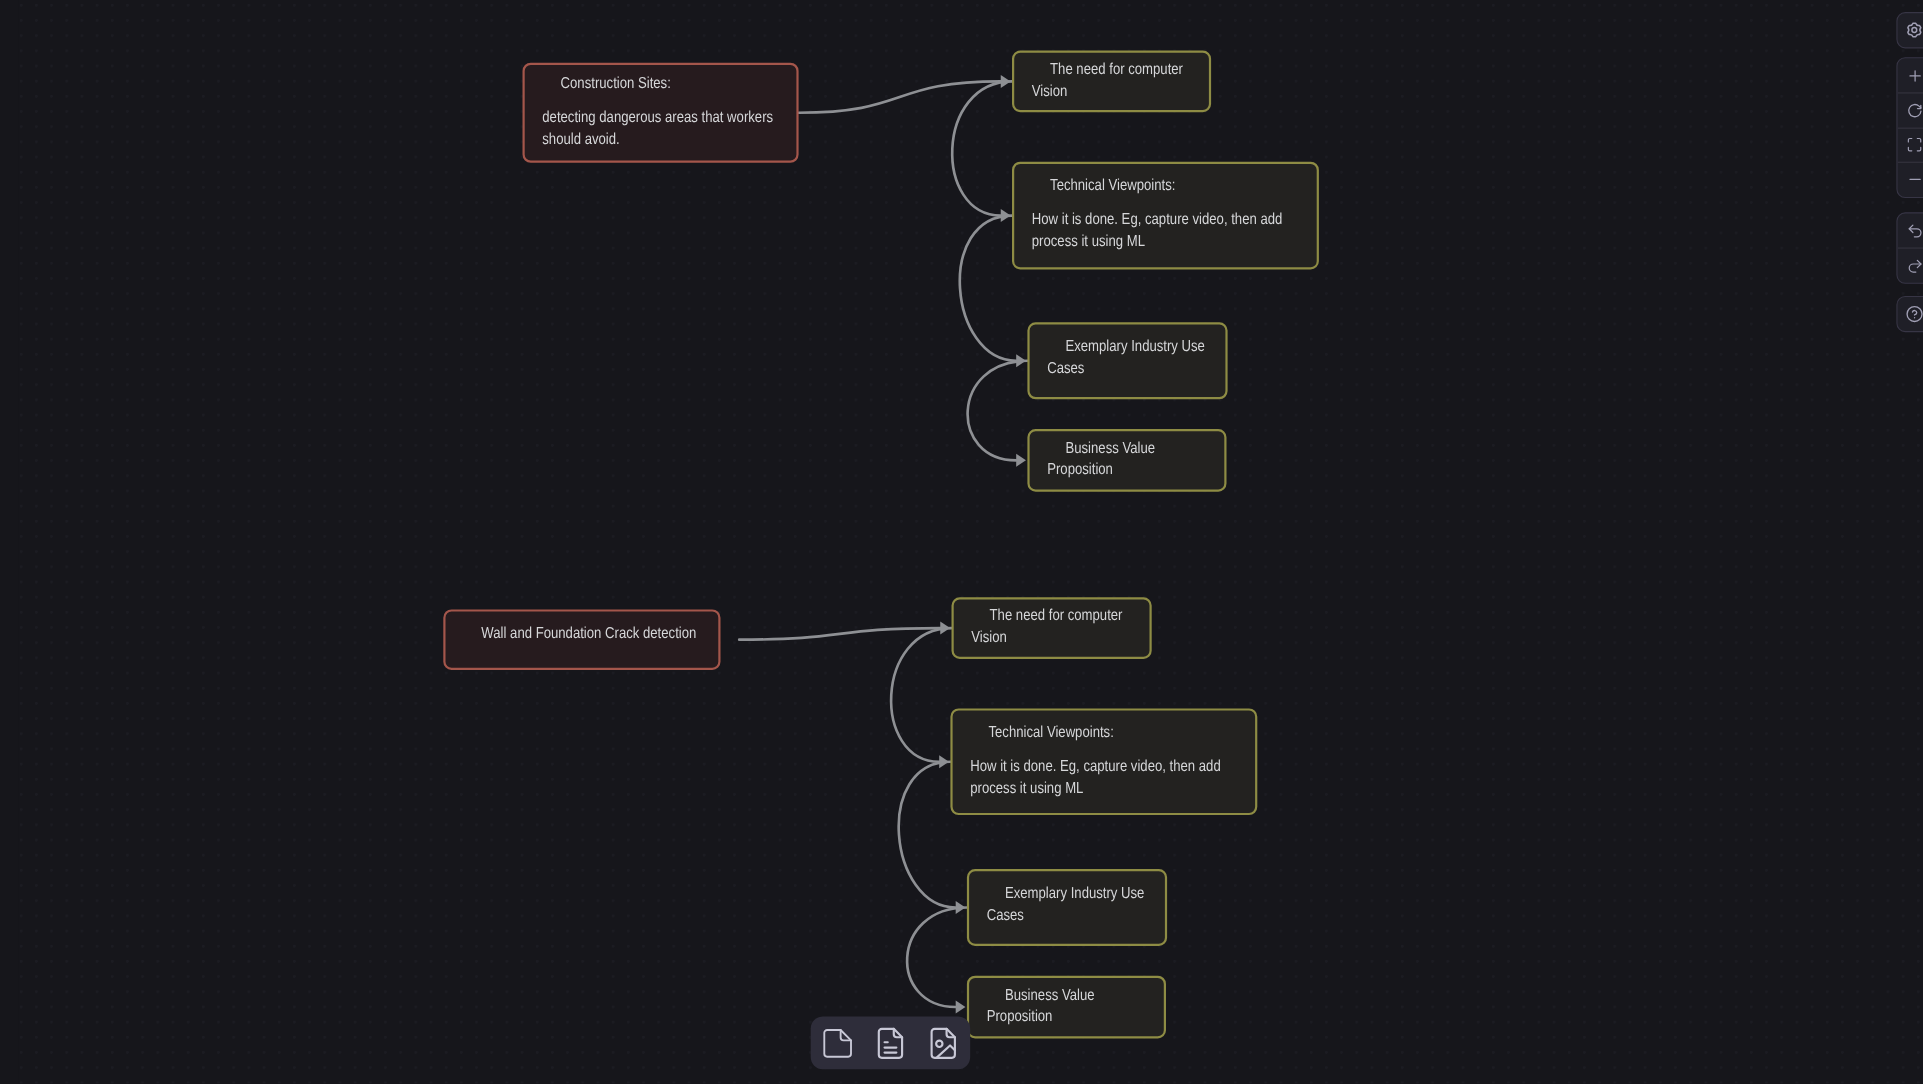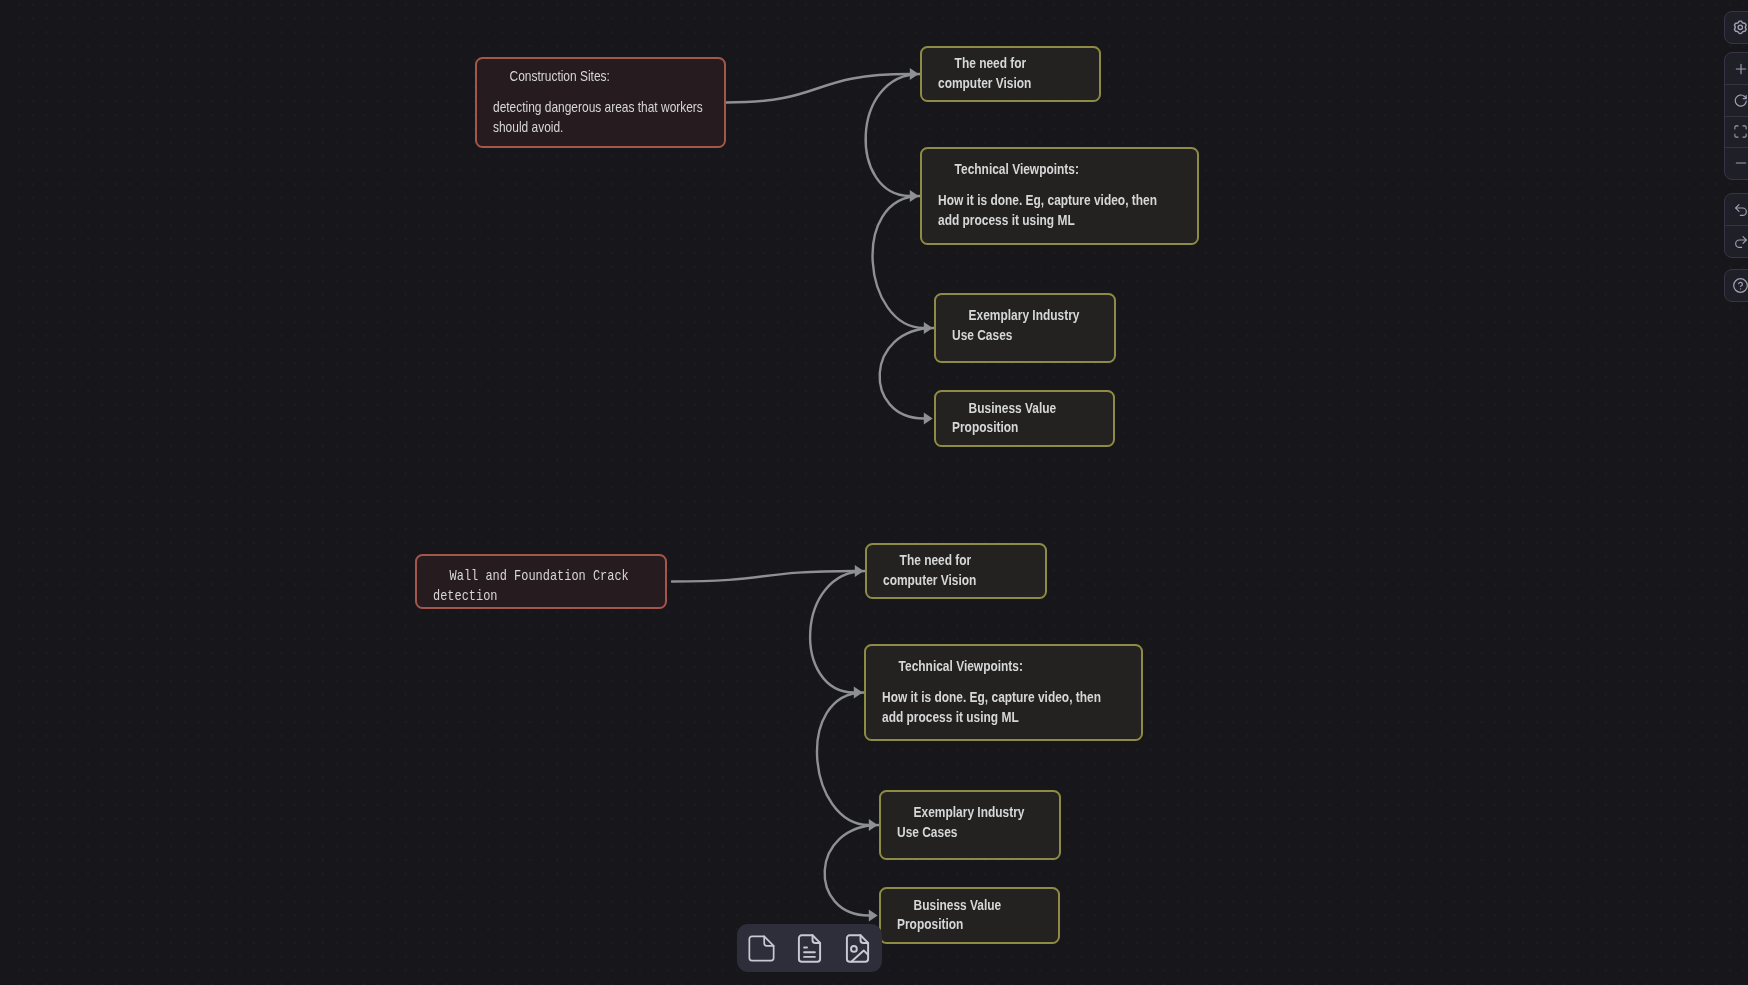--- a/index.html
+++ b/index.html
@@ -29,21 +29,21 @@
     padding: 11.4px 16px;
     font-size: 14.4px;
     line-height: 19.7px;
     color: #d6d7d9;
     overflow: hidden;
   }
   .node .inner { position: relative; transform: scaleX(0.83); transform-origin: 0 0; }
   .node .p { margin: 0; text-indent: 20px; }
   .node .p + .p { margin-top: 11px; text-indent: 0; }
   .node.red    { border-color: #a4564b; background: #261b1e; }
-  .node.yellow { border-color: #8e8c44; background: #232220; font-weight: bold; }
+  .node.yellow { border-color: #8e8c44; background: #232220; }
 
   
   .rt { position:absolute; left:1707px; display:flex; flex-direction:column;
         width:33px; background:#1f1f27; border:1px solid #373545; border-radius:8px;
         overflow:hidden; }
   .rt .btn { width:31px; height:31.4px; display:flex; align-items:center; justify-content:center;
              color:#a09fb4; }
   .rt .btn + .btn { border-top:1px solid #35343f; }
   .rt .btn svg { display:block; }
 
@@ -113,21 +113,21 @@
       <div class="node yellow" style="left: 917px; top: 293px; width: 182px; height: 70px;">
         <div class="inner" style="width: 175.904px;">
           <div class="p">Exemplary Industry Use Cases</div>
         </div>
       </div>
       <div class="node yellow" style="left: 917px; top: 390px; width: 181px; height: 57px;">
         <div class="inner" style="width: 174.699px; top: -4.70312px;">
           <div class="p">Business Value Proposition</div>
         </div>
       </div>
-      <div class="node red" style="left: 398px; top: 554px; width: 252px; height: 55px; font-family: Liberation Mono, monospace;">
+      <div class="node red" style="left: 386px; top: 554px; width: 252px; height: 55px;">
         <div class="inner" style="width: 260.241px;">
           <div class="p">Wall and Foundation Crack detection</div>
         </div>
       </div>
       <div class="node yellow" style="left: 848px; top: 543px; width: 182px; height: 56px;">
         <div class="inner" style="width: 175.904px; top: -5.20312px;">
           <div class="p">The need for computer Vision</div>
         </div>
       </div>
       <div class="node yellow" style="left: 847px; top: 644px; width: 279px; height: 97px;">

